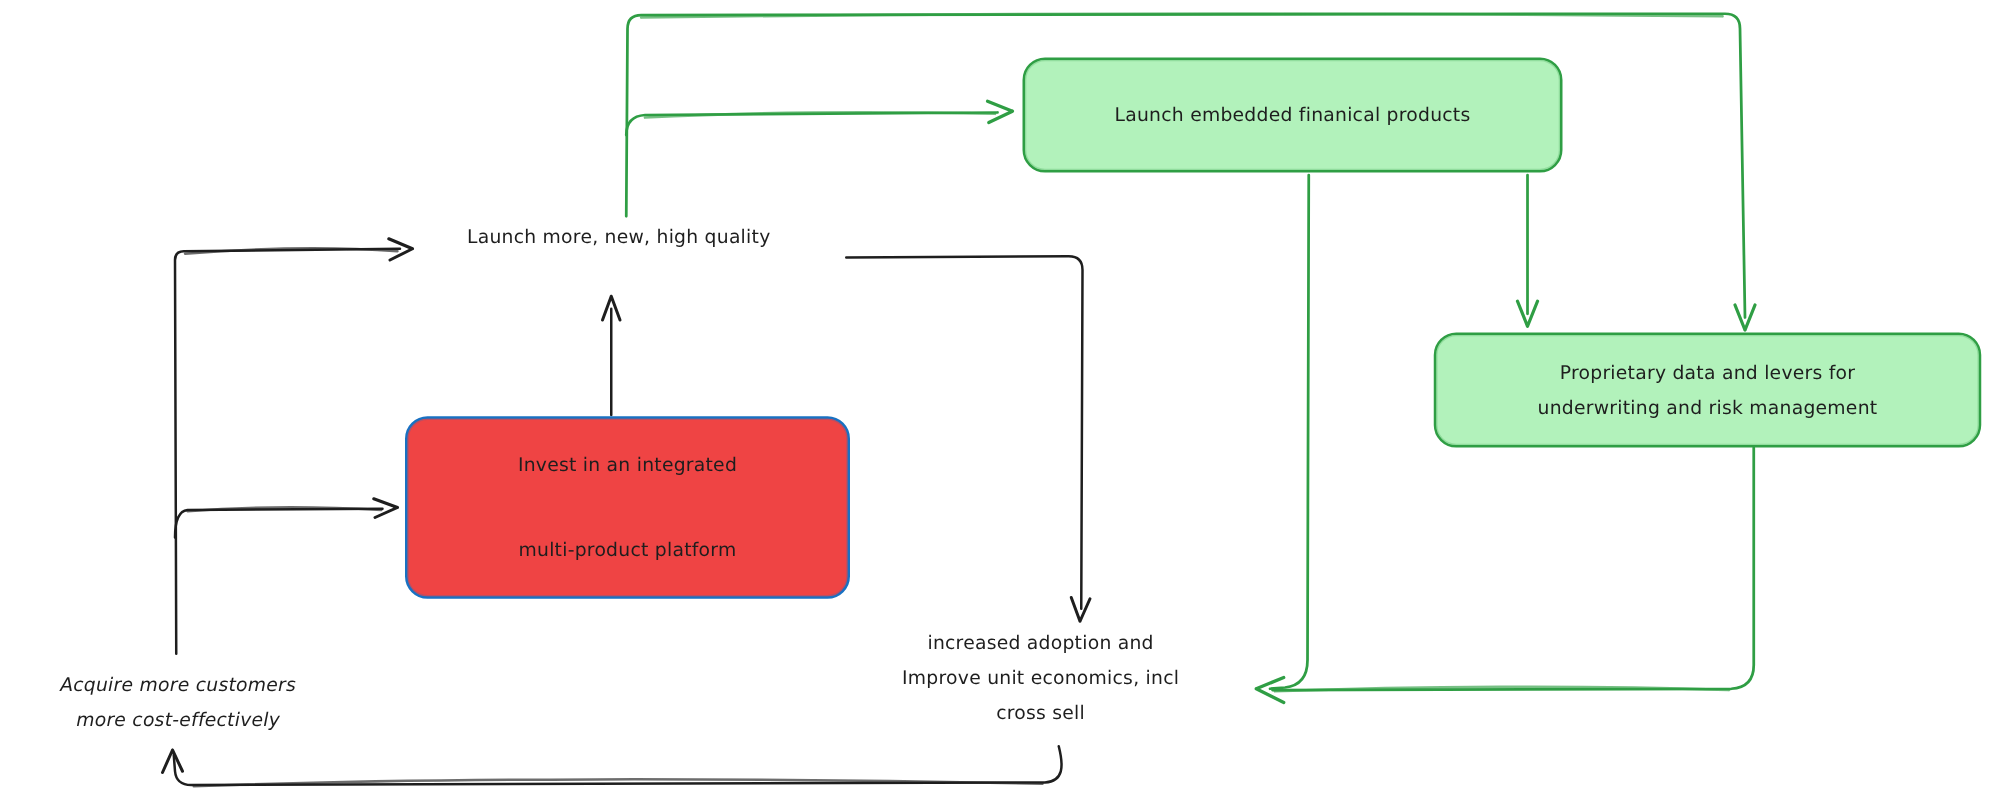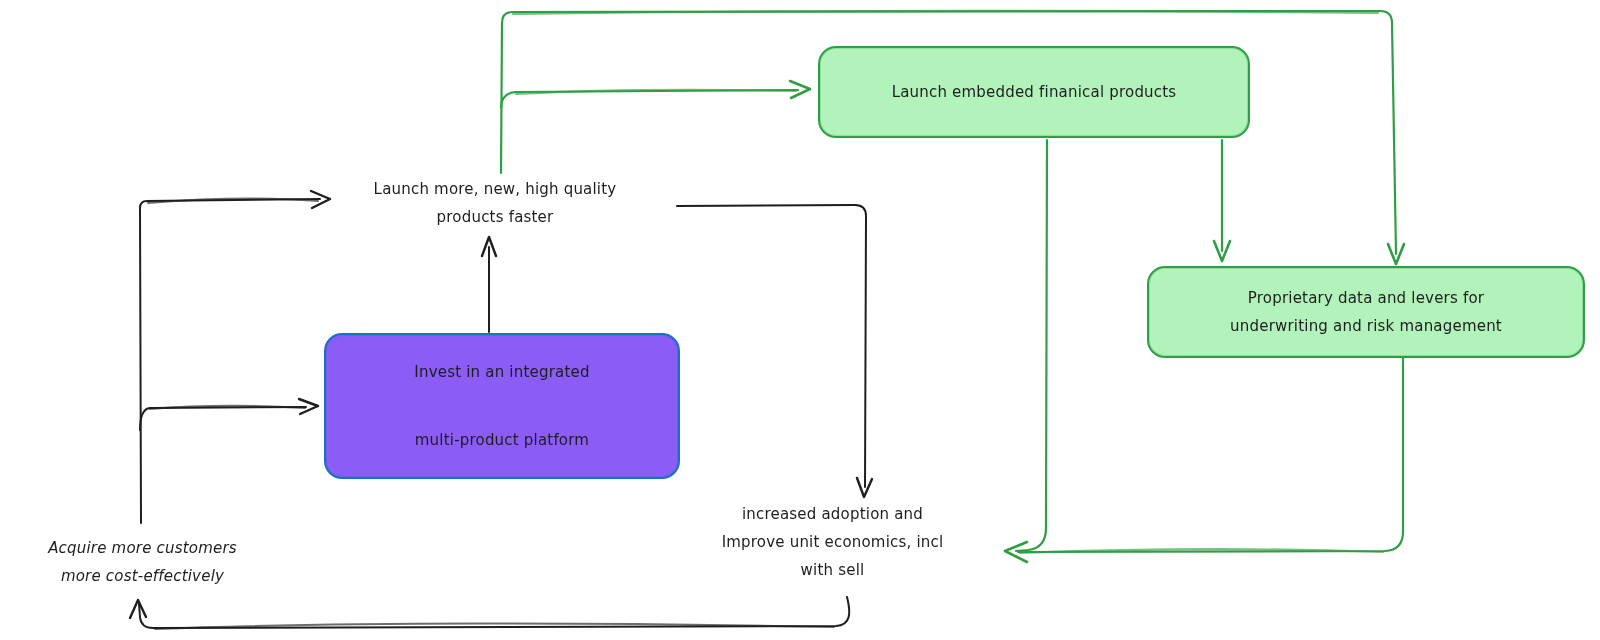--- a/index.html
+++ b/index.html
@@ -69,21 +69,21 @@
   .box {
     border-radius: 18px;
     border: 2.5px solid;
   }
   .box-green {
     background: #b2f2bb;
     border-color: #2f9e44;
     box-shadow: 0 0 0 1px rgba(47,158,68,0.25) inset;
   }
   .box-blue {
-    background: #8b5cf6;
+    background: #ef4444;
     border-color: #1971c2;
     box-shadow: 0 0 0 1px rgba(25,113,194,0.25) inset;
     gap: 40px;
   }
   .label { background: transparent; justify-content: flex-end; }
   .line { white-space: nowrap; }
 </style>
 </head>
 <body>
 
@@ -156,27 +156,26 @@
     <span class="line">underwriting and risk management</span>
   </div>
 
   <div class="node box box-blue" style="left:324px; top:333px; width:356px; height:146px;">
     <span class="line">Invest in an integrated</span>
     <span class="line">multi-product platform</span>
   </div>
 
   <div class="node label" style="left:305px; top:175px; width:380px;">
     <span class="line">Launch more, new, high quality</span>
-    <span class="line">products faster</span>
   </div>
 
   <div class="node label" style="left:660px; top:500px; width:345px;">
     <span class="line">increased adoption and</span>
     <span class="line">Improve unit economics, incl</span>
-    <span class="line">with sell</span>
+    <span class="line">cross sell</span>
   </div>
 
   <div class="node label" style="left:0px; top:534px; width:285px;font-style:italic;">
     <span class="line">Acquire more customers</span>
     <span class="line">more cost-effectively</span>
   </div>
 
 </div>
 
 </body></html>

